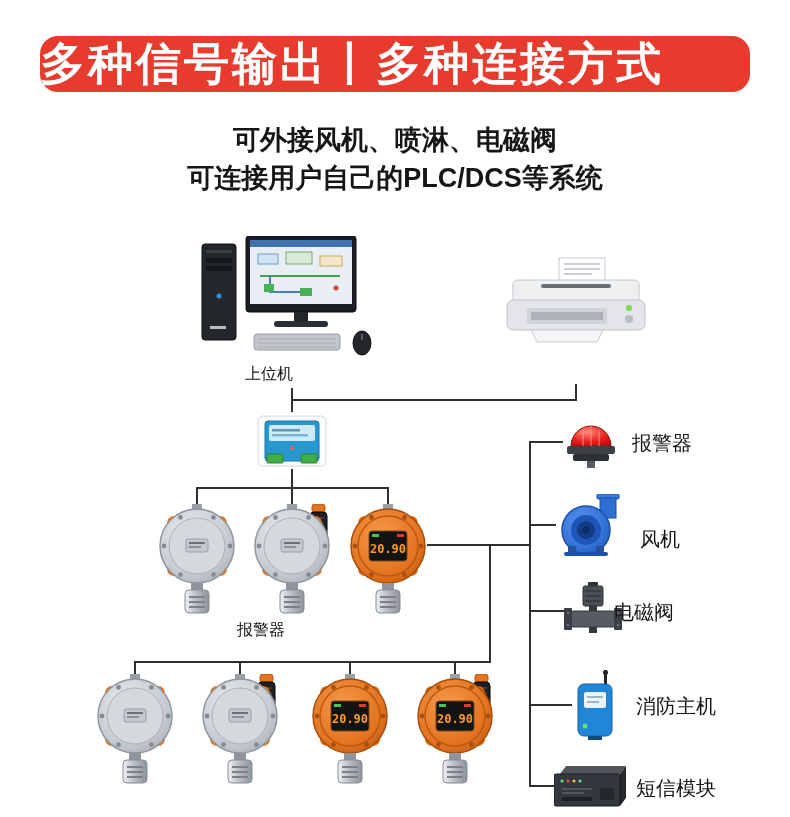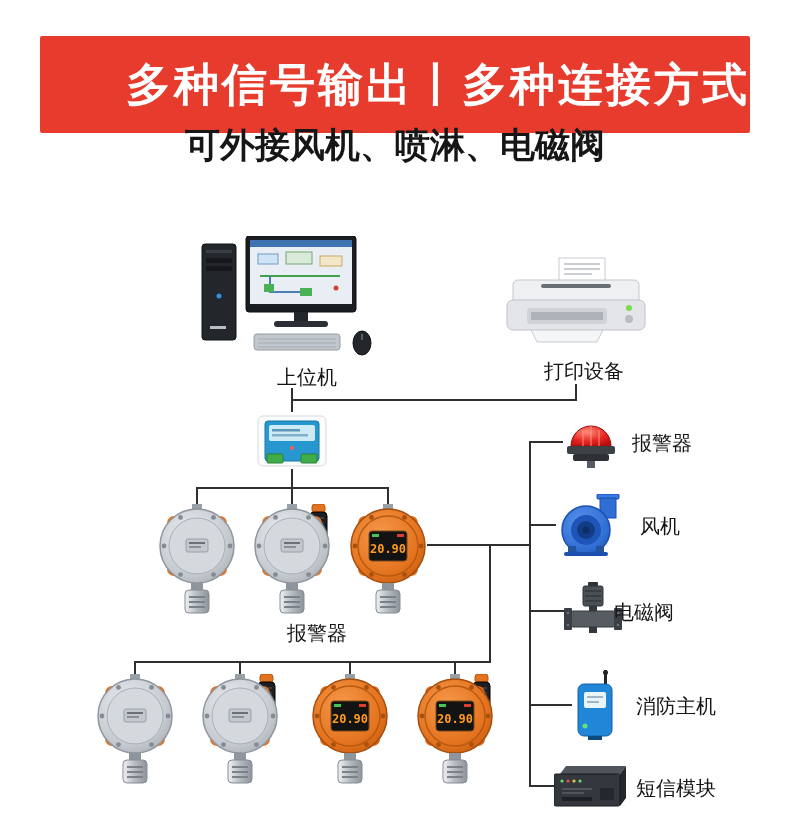--- a/index.html
+++ b/index.html
@@ -1,24 +1,24 @@
 <!DOCTYPE html>
 <html><head>
 <meta charset="utf-8">
 <style>
   *{margin:0;padding:0;box-sizing:border-box}
   html,body{background:#ffffff}
   body{font-family:"Liberation Sans","DejaVu Sans",sans-serif;color:#141414}
   .stage{position:relative;width:790px;height:817px;background:#ffffff;overflow:hidden}
   .abs{position:absolute}
   .ln{position:absolute;background:#2f2f2f}
-  .banner{position:absolute;left:40px;top:36px;width:710px;height:97px;background:#e73b2d;border-radius:2px;display:flex;align-items:center;justify-content:flex-end}
+  .banner{position:absolute;left:40px;top:36px;width:710px;height:56px;background:#e73b2d;border-radius:18px;display:flex;align-items:center;justify-content:flex-start}
   .banner-title{color:#ffffff;font-size:45px;font-weight:bold;letter-spacing:3px;white-space:nowrap}
-  .sub{position:absolute;left:0;width:790px;text-align:center;font-size:35px;font-weight:600;color:#161616;white-space:nowrap}
-  .lbl{position:absolute;font-size:20px;color:#141414;text-align:right}
+  .sub{position:absolute;left:0;width:790px;text-align:center;font-size:27px;font-weight:600;color:#161616;white-space:nowrap}
+  .lbl{position:absolute;font-size:16px;color:#141414;text-align:left}
   .rlbl{position:absolute;font-size:20px;color:#141414;white-space:nowrap}
 </style>
 </head>
 <body>
 
 <div class="stage">
 
   <svg width="0" height="0" style="position:absolute" aria-hidden="true">
     <defs>
       <radialGradient id="gGray" cx="40%" cy="35%" r="75%">
@@ -96,20 +96,21 @@
         <rect x="37" y="97" width="16" height="2" fill="#7b8188"></rect>
         <rect x="37" y="102" width="16" height="2" fill="#7b8188"></rect>
       </g>
     </defs>
   </svg>
 
   <div class="banner">
     <div class="banner-title">多种信号输出丨多种连接方式</div>
   </div>
   <div class="sub" style="top:122px">可外接风机、喷淋、电磁阀</div>
+  <div class="sub" style="top:160px">可连接用户自己的PLC/DCS等系统</div>
 
   <svg class="abs" style="left:200px;top:236px" width="180" height="125" viewBox="0 0 180 125">
     <rect x="2" y="8" width="34" height="96" rx="3" fill="#23262b" stroke="#101214"></rect>
     <rect x="6" y="14" width="26" height="3" fill="#3a3e45"></rect>
     <rect x="6" y="22" width="26" height="5" rx="1" fill="#15171a"></rect>
     <rect x="6" y="30" width="26" height="5" rx="1" fill="#15171a"></rect>
     <circle cx="19" cy="60" r="2.5" fill="#2f8fe0"></circle>
     <rect x="10" y="90" width="16" height="3" fill="#b9bec5"></rect>
     <rect x="46" y="0" width="110" height="76" rx="3" fill="#1a1d21" stroke="#0c0e10"></rect>
     <rect x="50" y="4" width="102" height="64" fill="#e8eef4"></rect>
@@ -136,21 +137,20 @@
     <path d="M63 8 h36 M63 13 h36 M63 18 h28" stroke="#b9bfc6" stroke-width="1.5" fill="none"></path>
     <rect x="12" y="24" width="126" height="24" rx="5" fill="#eef0f2" stroke="#c4c7cc"></rect>
     <rect x="40" y="28" width="70" height="4" rx="2" fill="#6a6f75"></rect>
     <rect x="6" y="44" width="138" height="30" rx="6" fill="#e3e5e9" stroke="#bfc2c8"></rect>
     <rect x="26" y="52" width="80" height="16" rx="3" fill="#cfd2d7"></rect>
     <rect x="30" y="56" width="72" height="8" fill="#aeb2b8"></rect>
     <circle cx="128" cy="52" r="3" fill="#7ddc4f"></circle>
     <circle cx="128" cy="63" r="4" fill="#b9bdc3"></circle>
     <path d="M30 74 h72 l-6 12 h-60 z" fill="#f4f5f7" stroke="#c9ccd1"></path>
   </svg>
-  <div class="lbl" style="left:528px;top:358px;width:96px">打印设备</div>
 
   <svg class="abs" style="left:256px;top:412px" width="72" height="58" viewBox="0 0 72 58">
     <rect x="2" y="4" width="68" height="50" rx="5" fill="#fbfcfd" stroke="#d7dade"></rect>
     <rect x="9" y="9" width="54" height="40" rx="3" fill="#2798cf" stroke="#1877a6"></rect>
     <rect x="13" y="13" width="46" height="16" rx="2" fill="#cdeaf6"></rect>
     <rect x="16" y="17" width="28" height="2.5" fill="#5f98b5"></rect>
     <rect x="16" y="22" width="36" height="2.5" fill="#7fb3cc"></rect>
     <circle cx="36" cy="36" r="2" fill="#ff5b4d"></circle>
     <rect x="11" y="42" width="16" height="9" rx="1" fill="#3fae49" stroke="#2c8136"></rect>
     <rect x="45" y="42" width="16" height="9" rx="1" fill="#3fae49" stroke="#2c8136"></rect>
@@ -218,21 +218,21 @@
     <rect x="41" y="0" width="22" height="5" rx="1" fill="#3b7ae0" stroke="#1c4fae"></rect>
     <rect x="44" y="4" width="16" height="20" fill="#2f6ed2" stroke="#1c4fae"></rect>
     <circle cx="30" cy="36" r="24" fill="url(#gBlue)" stroke="#1c4fae" stroke-width="1.5"></circle>
     <circle cx="30" cy="36" r="15" fill="#1d55b8"></circle>
     <circle cx="30" cy="36" r="9" fill="#123c85"></circle>
     <circle cx="30" cy="36" r="3.5" fill="#0d2d63"></circle>
     <rect x="12" y="52" width="8" height="7" fill="#24539e"></rect>
     <rect x="40" y="52" width="8" height="7" fill="#24539e"></rect>
     <rect x="8" y="58" width="44" height="4" rx="2" fill="#1c4fae"></rect>
   </svg>
-  <div class="rlbl" style="left:640px;top:513px">风机</div>
+  <div class="rlbl" style="left:640px;top:526px">风机</div>
 
   <svg class="abs" style="left:564px;top:582px" width="58" height="58" viewBox="0 0 58 58">
     <rect x="24" y="0" width="10" height="4" rx="1" fill="#2e3236"></rect>
     <rect x="19" y="4" width="20" height="20" rx="2" fill="#4b5056" stroke="#2e3236"></rect>
     <path d="M21 9 h16 M21 14 h16 M21 19 h16" stroke="#33373c" stroke-width="1.5" fill="none"></path>
     <rect x="25" y="24" width="8" height="5" fill="#34383d"></rect>
     <rect x="7" y="29" width="44" height="16" rx="2" fill="#575c63" stroke="#34383d"></rect>
     <rect x="0" y="26" width="8" height="22" rx="1" fill="#3b3f45"></rect>
     <rect x="50" y="26" width="8" height="22" rx="1" fill="#3b3f45"></rect>
     <circle cx="4" cy="31" r="1.3" fill="#6a6f76"></circle>

